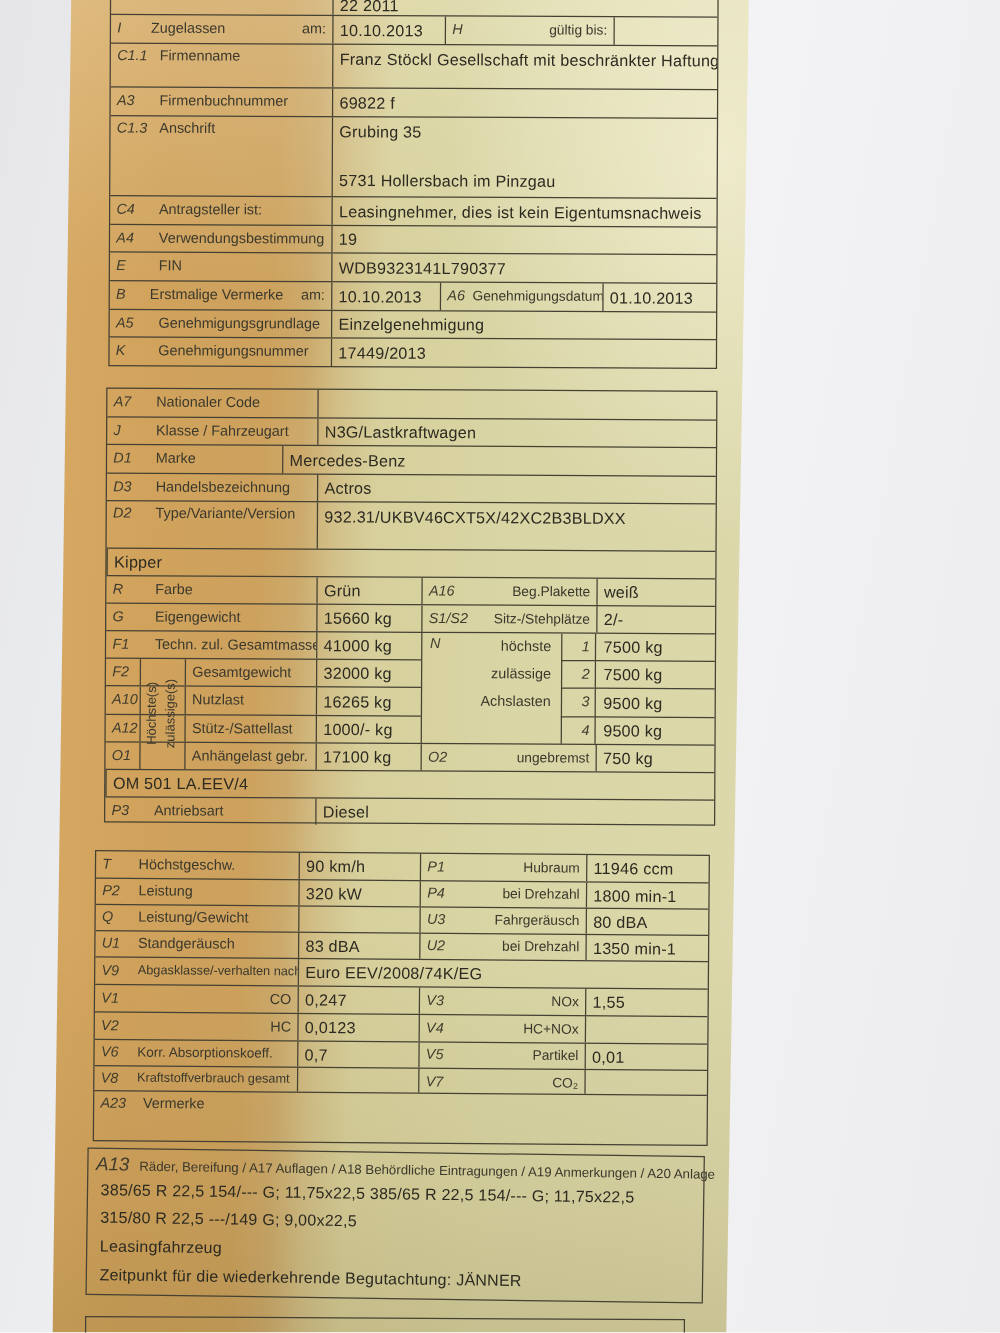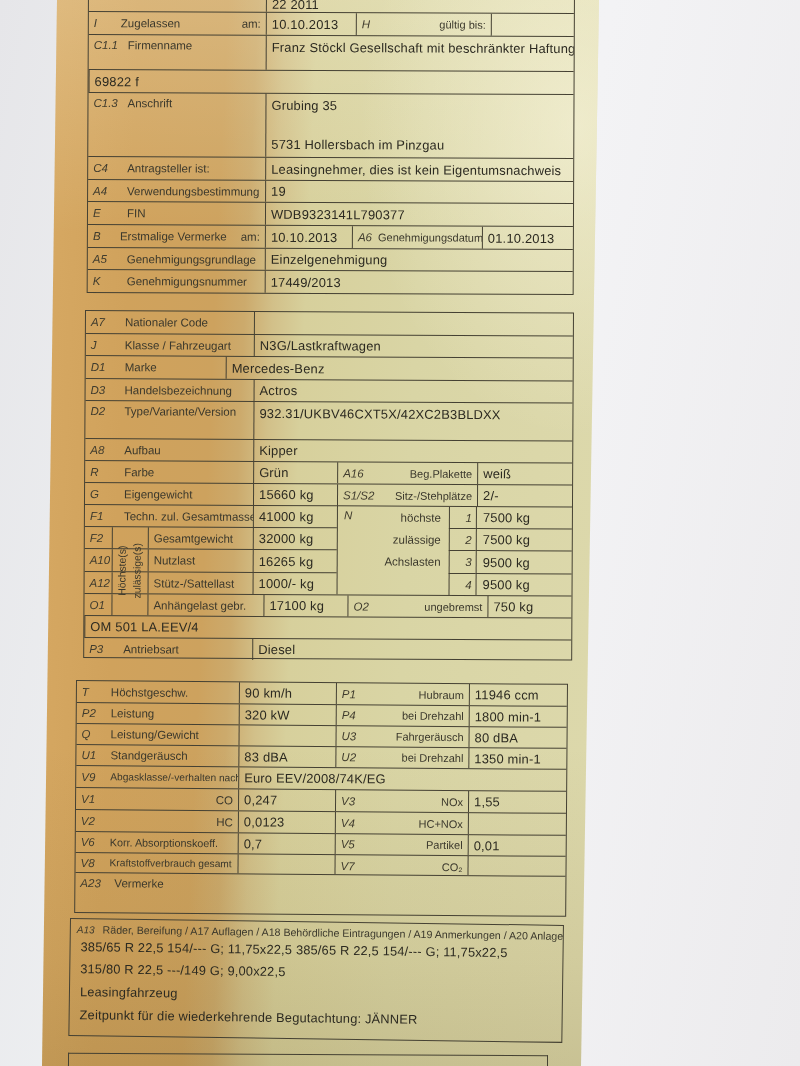--- a/index.html
+++ b/index.html
@@ -74,20 +74,24 @@
   <div class="r" style="height:35px">
     <div class="c top" style="width:177px">
       <span class="code">C1.1</span>
       <span class="lbl">Firmenname</span>
     </div>
     <div class="c bl grow top">
       <span class="val">Franz Stöckl Gesellschaft mit beschränkter Haftung</span>
       </div>
   </div>
   <div class="r" style="height:23px">
+    <div class="c" style="width:177px">
+      <span class="code">A3</span>
+      <span class="lbl">Firmenbuchnummer</span>
+    </div>
     <div class="c bl grow">
       <span class="val">69822 f</span>
       </div>
   </div>
   <div class="r" style="height:64px">
     <div class="c top" style="width:177px">
       <span class="code">C1.3</span>
       <span class="lbl">Anschrift</span>
     </div>
     <div class="c bl grow" style="flex-direction:column;align-items:flex-start;justify-content:space-between;padding:4px 5px 5px">
@@ -199,24 +203,20 @@
   <div class="r" style="height:38px">
     <div class="c top" style="width:168px">
       <span class="code">D2</span>
       <span class="lbl">Type/Variante/Version</span>
       </div>
     <div class="c bl grow top">
       <span class="val">932.31/UKBV46CXT5X/42XC2B3BLDXX</span>
       </div>
   </div>
   <div class="r" style="height:22px">
-    <div class="c" style="width:168px">
-      <span class="code">A8</span>
-      <span class="lbl">Aufbau</span>
-      </div>
     <div class="c bl grow">
       <span class="val">Kipper</span>
       </div>
   </div>
   <div class="r" style="height:22px">
     <div class="c" style="width:168px">
       <span class="code">R</span>
       <span class="lbl">Farbe</span>
       </div>
     <div class="c bl" style="width:84px">
@@ -289,21 +289,21 @@
       </div>
     <div class="c bl grow">
       <span class="val">1000/- kg</span>
       </div>
   </div>
   <div class="r" style="height:22px">
     <div class="c" style="width:27px;padding-right:0">
       <span class="code nw">O1</span>
       </div>
     <div class="c bl" style="width:36px"></div>
-    <div class="c bl" style="width:116px">
+    <div class="c bl" style="width:105px">
       <span class="lbl">Anhängelast gebr.</span>
       </div>
     <div class="c bl" style="width:84px">
       <span class="val">17100 kg</span>
       </div>
     <div class="c bl sb rl" style="width:140px">
       <span class="code nw">O2</span>
       <span class="lbl">ungebremst</span>
       </div>
     <div class="c bl grow">
@@ -499,21 +499,21 @@
   <div class="r" style="height:40px">
     <div class="c top grow">
       <span class="code">A23</span>
       <span class="lbl">Vermerke</span>
       </div>
   </div>
 </div>
 
 <div class="blk" style="left:70px;top:918px;width:494px;height:118px;transform:rotate(.8deg);padding-top:4px">
   <div style="display:flex;gap:8px;padding-left:6px;align-items:baseline">
-    <span class="code nw" style="font-size:10px">A13</span>
+    <span class="code nw" style="font-size:15px">A13</span>
     <span class="lbl" style="font-size:10.6px;white-space:nowrap">Räder, Bereifung / A17 Auflagen / A18 Behördliche Eintragungen / A19 Anmerkungen / A20 Anlage</span>
   </div>
   <div class="b4line" style="margin-top:4px">385/65 R 22,5 154/--- G; 11,75x22,5 385/65 R 22,5 154/--- G; 11,75x22,5</div>
   <div class="b4line" style="margin-top:7px">315/80 R 22,5 ---/149 G; 9,00x22,5</div>
   <div class="b4line" style="margin-top:8px">Leasingfahrzeug</div>
   <div class="b4line" style="margin-top:8px">Zeitpunkt für die wiederkehrende Begutachtung: JÄNNER</div>
 </div>
 
 <div style="position:absolute;left:68px;top:1054px;width:480px;height:14px;border:1.8px solid var(--ln);border-bottom:none;box-sizing:border-box;transform:rotate(.3deg)"></div>
 

